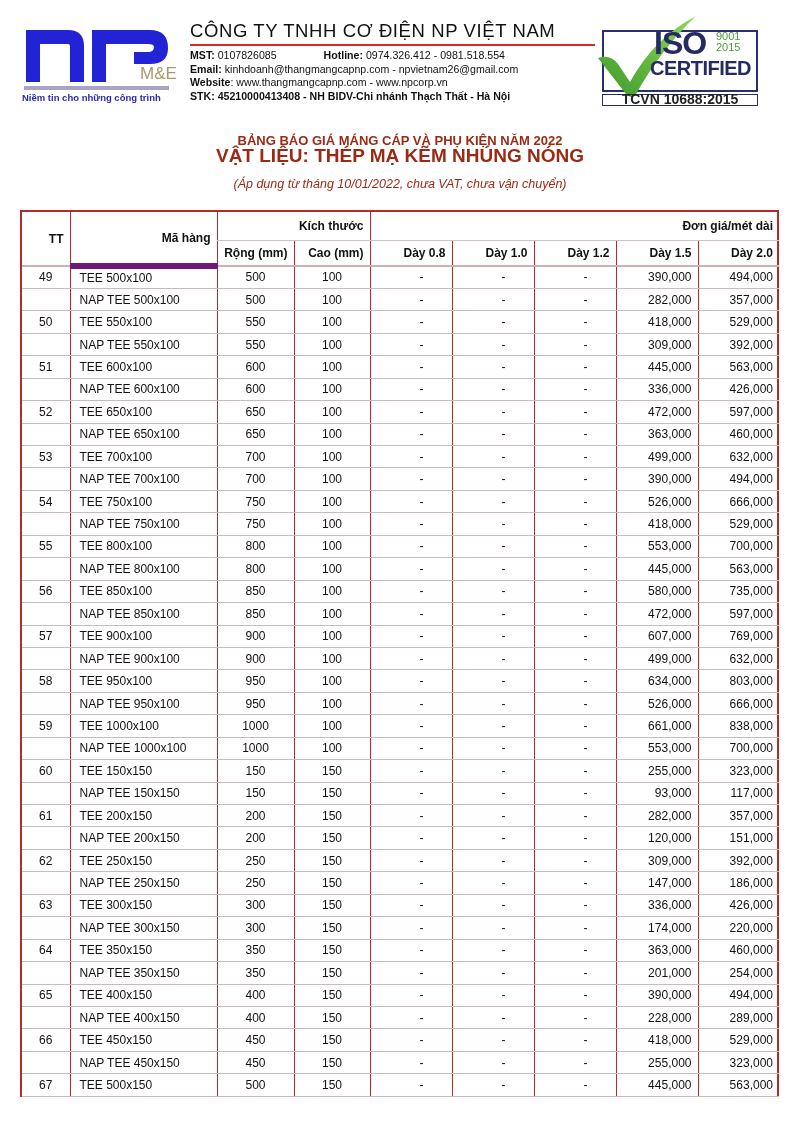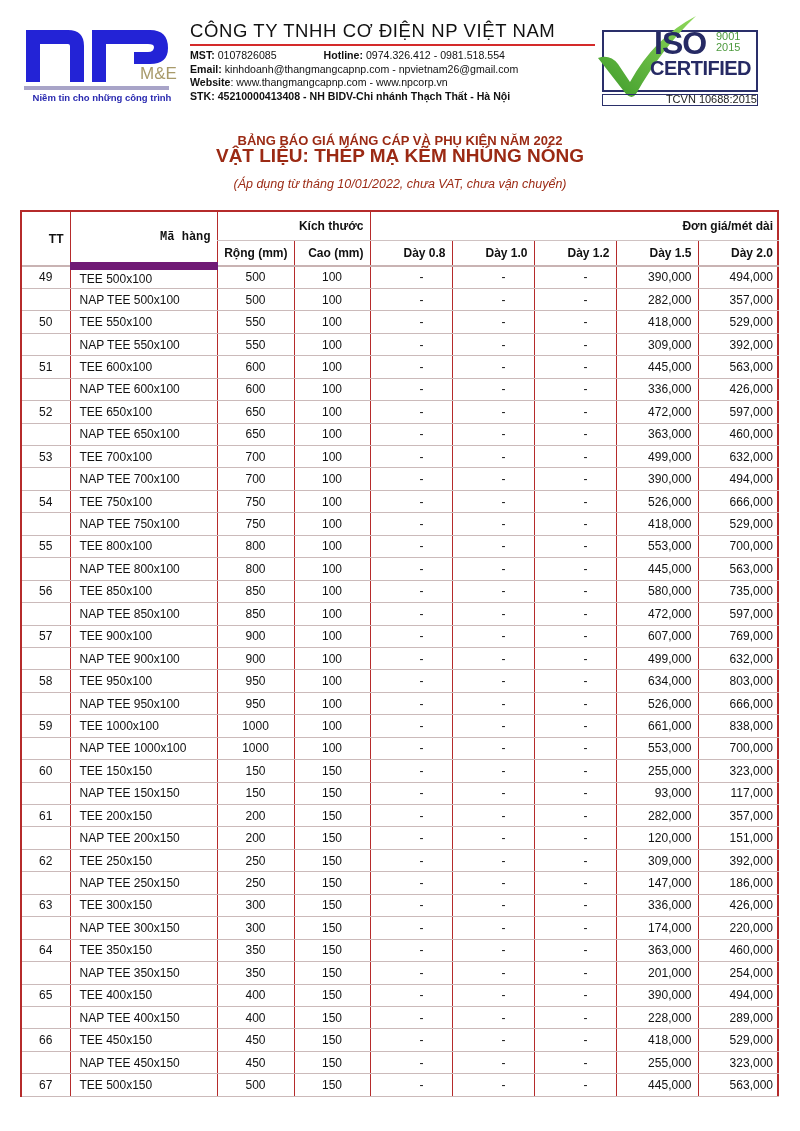--- a/index.html
+++ b/index.html
@@ -4,35 +4,35 @@
 <style>
   * { box-sizing: border-box; margin: 0; padding: 0; }
   html, body { width: 800px; height: 1131px; background: #ffffff; overflow: hidden; }
   body { position: relative; font-family: "Liberation Sans", sans-serif; color: #111; }
 
   
   .logo { position: absolute; left: 22px; top: 26px; width: 150px; height: 74px; }
   .logo-np { position: absolute; left: 0; top: 0; width: 150px; height: 58px; }
   .logo-me { position: absolute; left: 118px; top: 38px; font-size: 17px; color: #a89a6a; letter-spacing: 0px; font-family: "Liberation Sans", sans-serif; }
   .logo-bar { position: absolute; left: 2px; top: 60px; width: 145px; height: 4px; background: #a8a4c8; }
-  .logo-slogan { position: absolute; left: 0px; top: 66px; width: 160px; font-size: 9.5px; font-weight: bold; color: #2a2ab0; white-space: nowrap; text-align: center; }
+  .logo-slogan { position: absolute; left: 0px; top: 66px; width: 160px; font-size: 9.5px; font-weight: bold; color: #2a2ab0; white-space: nowrap; }
 
   .company { position: absolute; left: 190px; top: 20px; width: 410px; }
   .company-name { font-size: 18.5px; letter-spacing: 0.6px; color: #111; white-space: nowrap; line-height: 22px; }
   .company-rule { height: 2px; background: #d42a2a; margin-top: 2px; width: 405px; }
   .company-info { margin-top: 3px; font-size: 10.6px; line-height: 13.6px; white-space: nowrap; }
   .company-info b { font-weight: bold; }
   .hot { display: inline-block; margin-left: 44px; }
 
   .iso { position: absolute; left: 596px; top: 14px; width: 170px; height: 86px; }
   .iso-box { position: absolute; left: 6px; top: 16px; width: 156px; height: 62px; border: 2px solid #2a2f6a; }
   .iso-word { position: absolute; left: 58px; top: 14px; font-size: 32px; font-weight: bold; color: #262a64; letter-spacing: -1px; line-height: 30px; }
   .iso-num { position: absolute; left: 120px; top: 17px; font-size: 11px; color: #4d9a3e; line-height: 11px; }
   .iso-cert { position: absolute; left: 54px; top: 44px; font-size: 20px; font-weight: bold; color: #262a64; letter-spacing: -0.5px; line-height: 20px; }
-  .iso-tcvn { position: absolute; left: 6px; top: 80px; width: 156px; height: 12px; border: 1.5px solid #2a2f6a; font-size: 11px; font-weight: normal; text-align: right; line-height: 9px; color: #222; }
+  .iso-tcvn { position: absolute; left: 6px; top: 80px; width: 156px; height: 12px; border: 1.5px solid #2a2f6a; font-size: 14px; font-weight: bold; text-align: center; line-height: 9px; color: #222; }
   .iso-check { position: absolute; left: 0; top: 0; width: 110px; height: 86px; }
 
   
   .title1, .title2 { position: absolute; left: 0; width: 800px; text-align: center; color: #9b2a14; font-weight: bold; }
   .title1 { top: 130px; font-size: 13px; line-height: 22px; }
   .title2 { top: 145px; font-size: 19px; line-height: 22px; }
   .subtitle { position: absolute; left: 0; width: 800px; top: 177px; text-align: center; color: #9b2a14; font-style: italic; font-size: 12.5px; line-height: 15px; }
 
   
   .table-wrap { position: absolute; left: 20px; top: 210px; width: 759px; border: 2px solid #b52b2b; border-bottom: none; }
@@ -114,21 +114,21 @@
         <col style="width:76px">
       <col style="width:82px">
         <col style="width:82px">
         <col style="width:82px">
         <col style="width:82px">
         <col style="width:81px">
     </colgroup>
     <thead>
       <tr class="r1">
         <th rowspan="2" style="border-bottom:2px solid #c9b3b3;">TT</th>
-        <th rowspan="2" class="vl" style="border-bottom:8px solid #701a75;font-family:Liberation Mono, monospace;">Mã hàng</th>
+        <th rowspan="2" class="vl" style="border-bottom:6px solid #701a75;">Mã hàng</th>
         <th colspan="2" class="vl">Kích thước</th>
         <th colspan="5" class="vl">Đơn giá/mét dài</th>
       </tr>
       <tr class="r2">
         <th class="vl">Rộng (mm)</th>
         <th class="vl">Cao (mm)</th>
         <th class="vl">Dày 0.8</th>
         <th class="vl">Dày 1.0</th>
         <th class="vl">Dày 1.2</th>
         <th class="vl">Dày 1.5</th>

